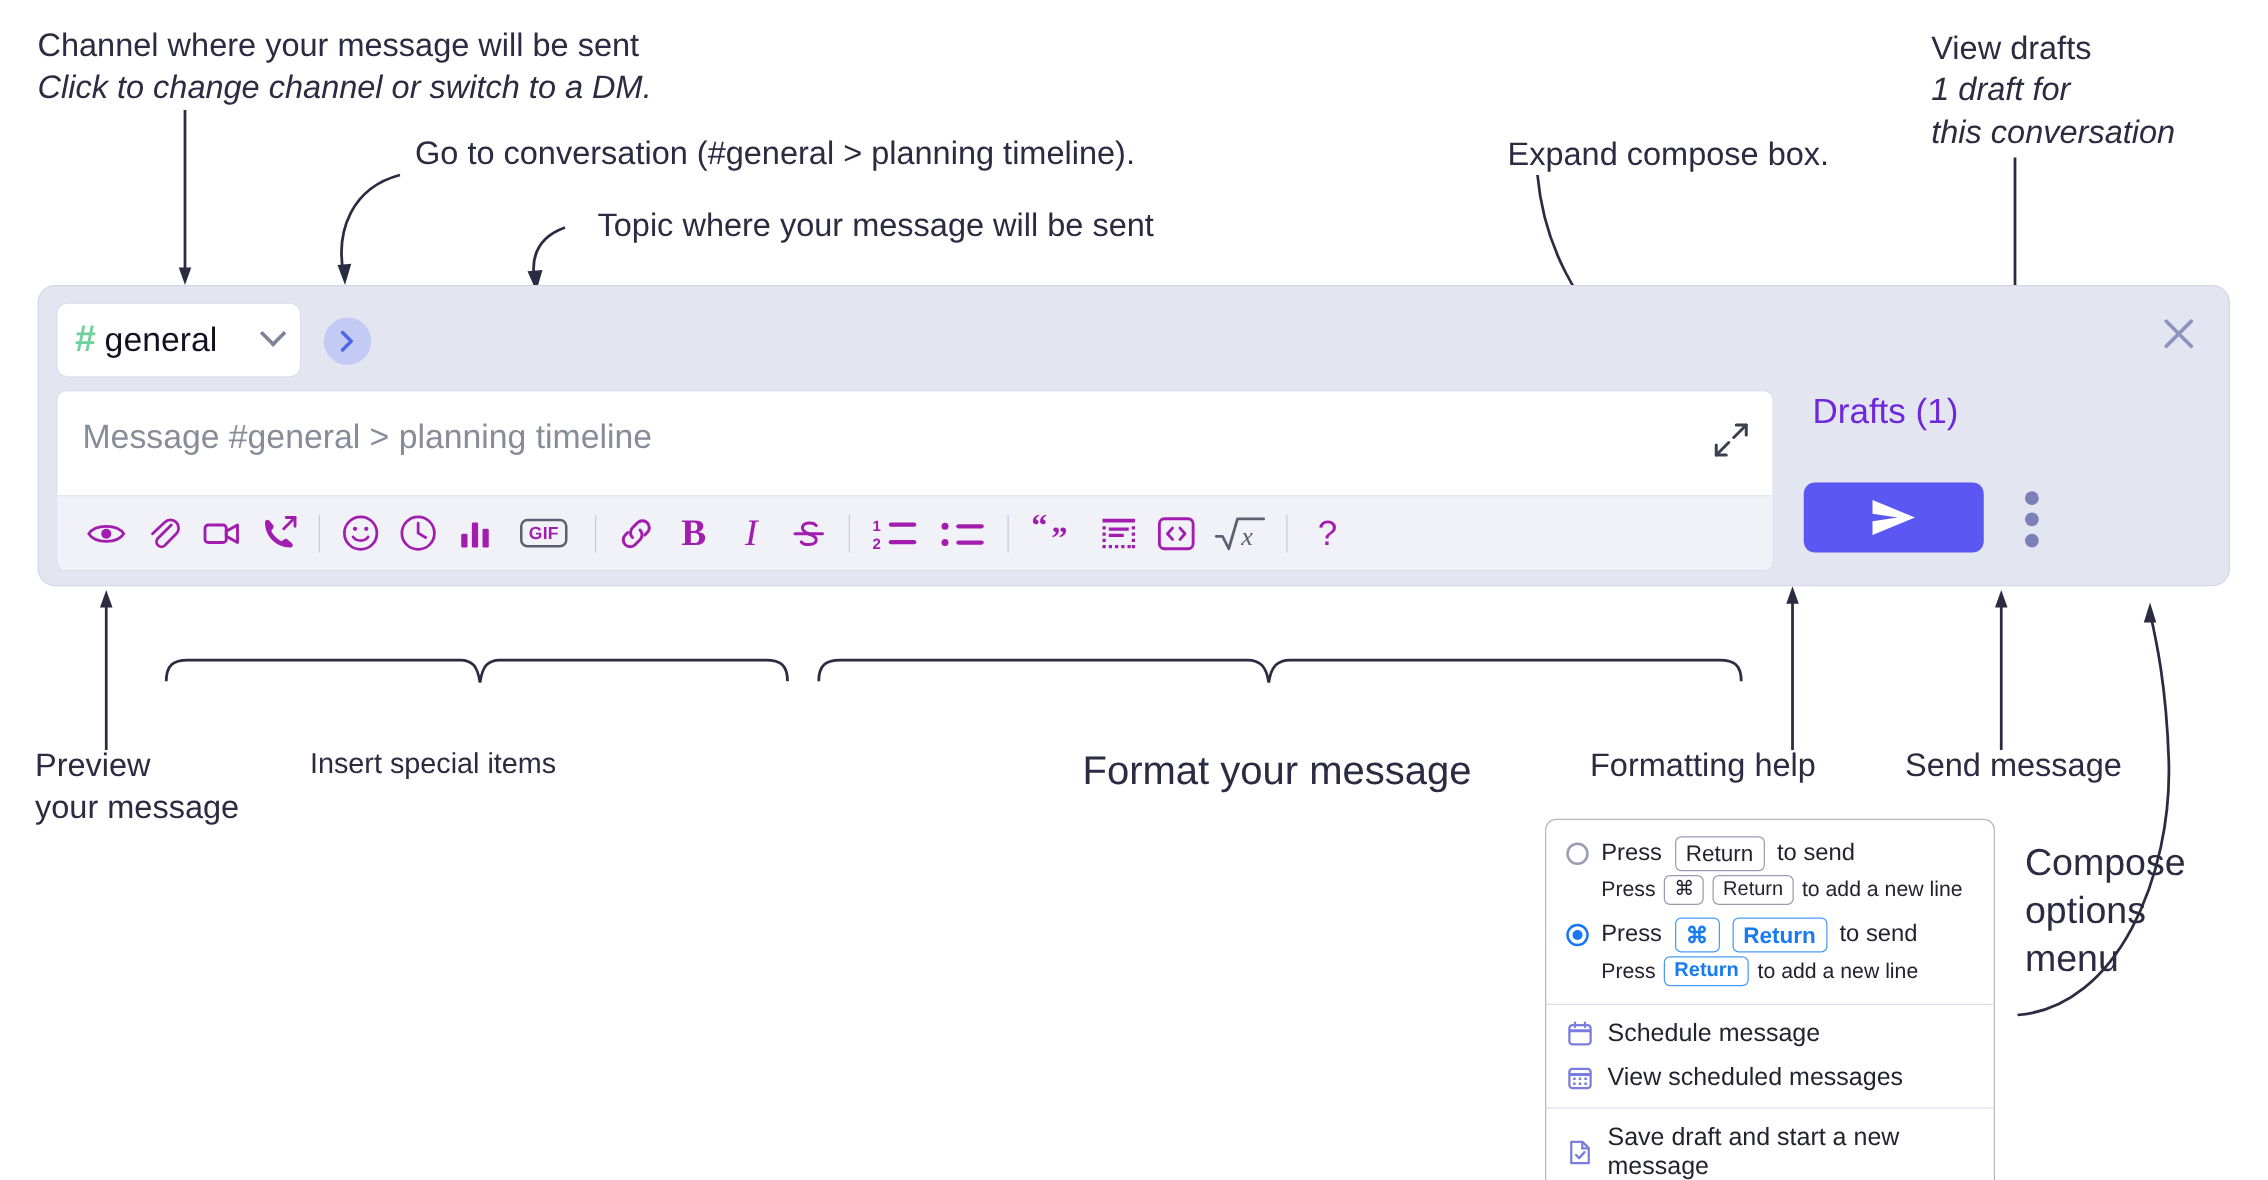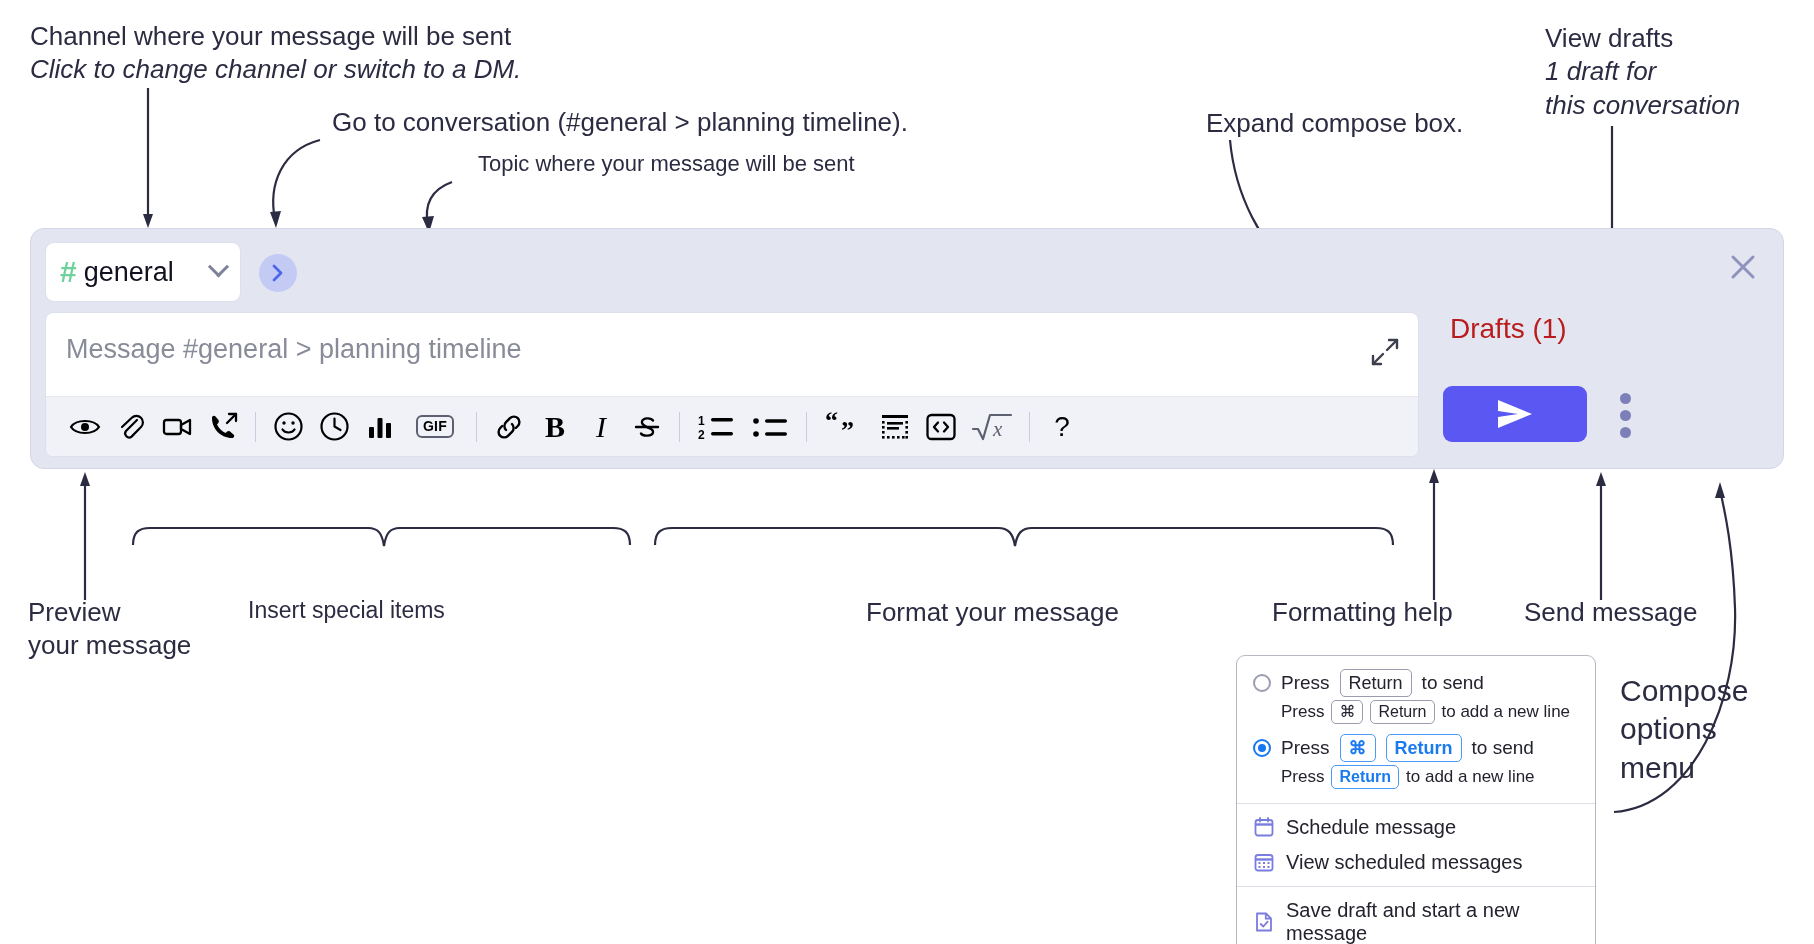--- a/index.html
+++ b/index.html
@@ -65,33 +65,33 @@
   }
   #expand-btn { position:absolute; right:18px; top:24px; cursor:pointer; }
 
   
   #toolbar {
     position:absolute; left:0; right:0; bottom:0; height:60px;
     background:#f1f2f8; border-top:1px solid #e4e6f0;
     display:flex; align-items:center; padding:0 16px; gap:0;
   }
   .tb { width:46px; height:46px; display:flex; align-items:center; justify-content:center;
-        cursor:pointer; color:#000000; flex:none; }
+        cursor:pointer; color:#a21caf; flex:none; }
   .tb svg { display:block; }
   .tb-sep { width:1px; height:30px; background:#c9ccdb; margin:0 9px; flex:none; }
   .gif-box { border:2.5px solid #5c6070; border-radius:6px; font-size:14px; font-weight:700;
              letter-spacing:.2px; padding:2px 5px; line-height:1.1; }
   .bold-g { font-size:30px; font-weight:700; font-family:"Liberation Serif", serif; }
   .ital-g { font-size:30px; font-style:italic; font-family:"Liberation Serif", serif; }
   .help-g { font-size:28px; font-weight:400; }
 
   
   #compose-right { position:absolute; right:0; top:0; width:366px; height:241px; }
   #close-compose { position:absolute; right:22px; top:20px; cursor:pointer; }
-  #drafts-link { position:absolute; left:33px; top:84px; font-size:28px; color:#b91c1c; cursor:pointer; }
+  #drafts-link { position:absolute; left:33px; top:84px; font-size:28px; color:#6d28d9; cursor:pointer; }
   #send-btn {
     position:absolute; left:26px; top:157px; width:144px; height:56px;
     background:#5b57f2; border-radius:9px; display:flex; align-items:center;
     justify-content:center; cursor:pointer;
   }
   #kebab { position:absolute; left:192px; top:163px; width:32px; height:46px;
            display:flex; flex-direction:column; align-items:center; justify-content:center;
            gap:6px; cursor:pointer; }
   #kebab i { display:block; width:11px; height:11px; border-radius:50%; background:#7d80b8; }
 
@@ -156,21 +156,21 @@
 
 <div class="ann" style="left:30px; top:20px; font-size:26px;">
   <div><b>Channel</b><span> where your message will be sent</span></div>
   <div><i>Click to change channel or switch to a DM.</i></div>
 </div>
 
 <div class="ann" style="left:332px; top:106px; font-size:26px;">
   <b>Go to</b><span> conversation (#general &gt; planning timeline).</span>
 </div>
 
-<div class="ann" style="left:478px; top:150px; font-size:22px;">
+<div class="ann" style="left:478px; top:164px; font-size:26px;">
   <b>Topic</b><span> where your message will be sent</span>
 </div>
 
 <div class="ann" style="left:1206px; top:107px; font-size:26px;">
   <b>Expand</b><span> compose box.</span>
 </div>
 
 <div class="ann" style="left:1545px; top:22px; font-size:26px;">
   <div><span>View </span><b>drafts</b></div>
   <div><i>1 draft for</i></div>
@@ -179,21 +179,21 @@
 
 <div class="ann" style="left:28px; top:596px; font-size:26px;">
   <div><b>Preview</b></div>
   <div><span>your message</span></div>
 </div>
 
 <div class="ann" style="left:248px; top:596px; font-size:23px;">
   <b>Insert</b><span> special items</span>
 </div>
 
-<div class="ann" style="left:866px; top:596px; font-size:26px;">
+<div class="ann" style="left:866px; top:596px; font-size:32px;">
   <b>Format</b><span> your message</span>
 </div>
 
 <div class="ann" style="left:1272px; top:596px; font-size:26px;">
   <span>Formatting </span><b>help</b>
 </div>
 
 <div class="ann" style="left:1524px; top:596px; font-size:26px;">
   <b>Send</b><span> message</span>
 </div>

